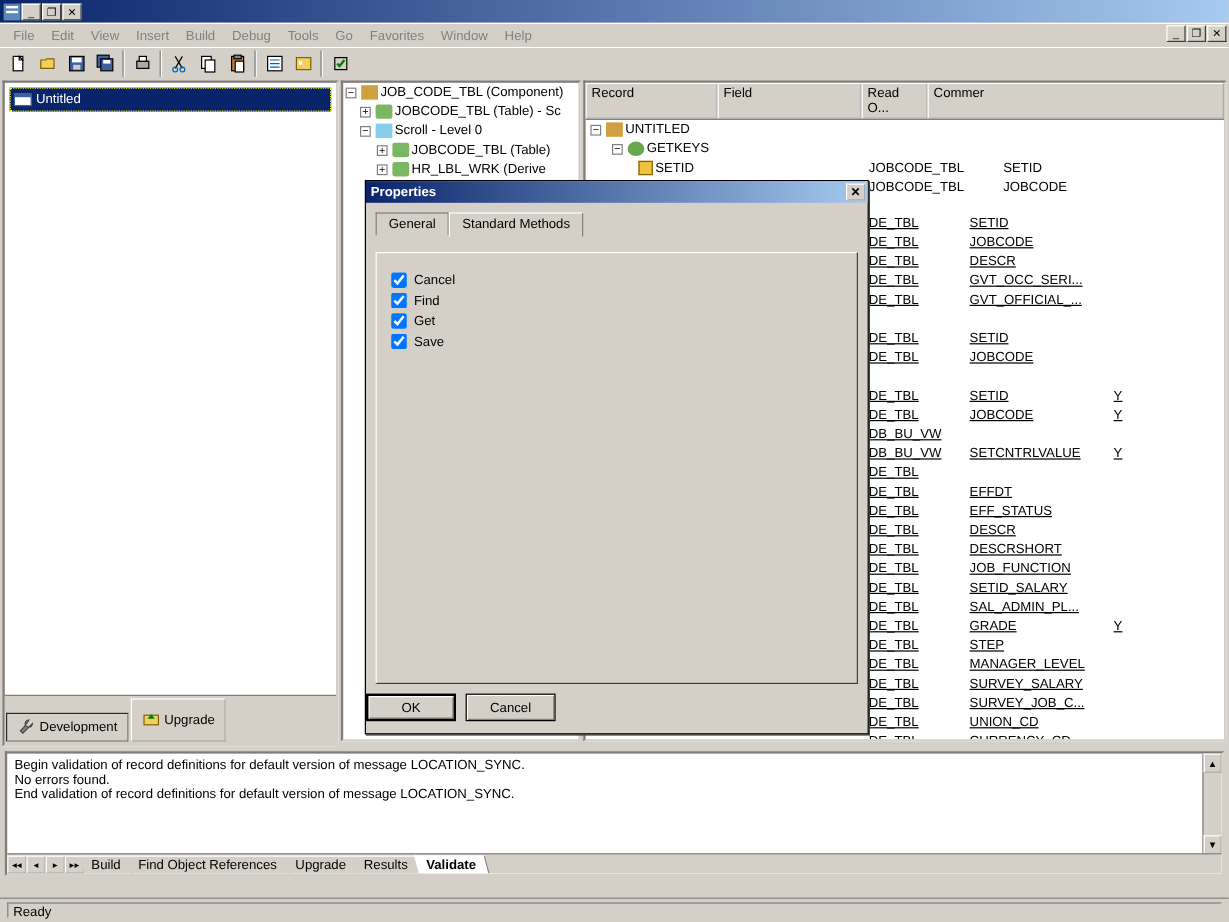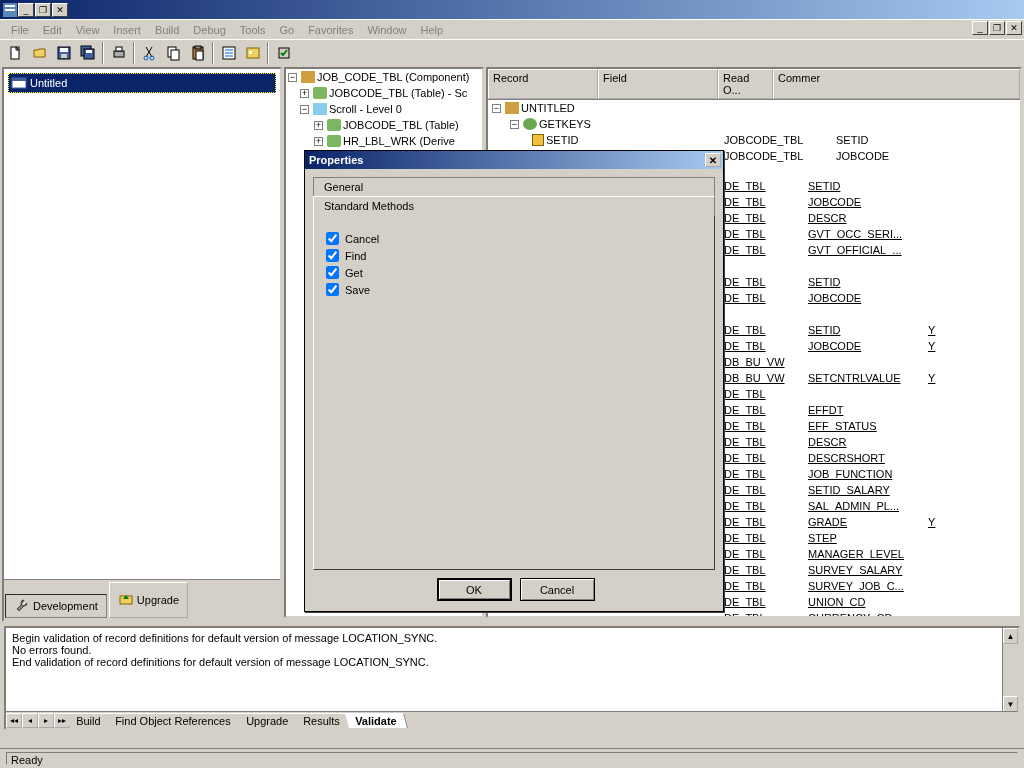--- a/index.html
+++ b/index.html
@@ -49,27 +49,27 @@
 .gtrow .name { width:190px; display:flex; align-items:center; gap:2px; }
 .prop-icon { width:12px; height:12px; display:inline-block; background:#f0c040; border:1px solid #806000; }
 .ci-top-icon { width:14px; height:12px; display:inline-block; background:#d0a040; }
 .keys-icon { width:14px; height:12px; display:inline-block; background:#6aa84f; border-radius:50%; }
 
 
 .dialog { position:absolute; left:304px; top:150px; width:420px; height:462px; background:#d4d0c8; border:1px solid #000; box-shadow:1px 1px 0 #404040; display:flex; flex-direction:column; z-index:10; }
 .dlgtitle { height:18px; background:linear-gradient(to right,#0a246a,#a6caf0); color:#fff; display:flex; align-items:center; padding:0 2px; }
 .dlgtitle .t { flex:1; font-weight:bold; padding-left:2px; }
 .dlgtitle .x { width:16px; height:14px; background:#d4d0c8; border:1px outset #fff; color:#000; display:flex; align-items:center; justify-content:center; cursor:pointer; font-family:Arial; font-size:10px; font-weight:bold; }
-.dlgtabs { display:flex; margin:8px 8px 0 8px;flex-direction:column; }
+.dlgtabs { display:flex; margin:8px 8px 14px 8px; }
 .dlgtab { padding:3px 10px; border:1px solid #808080; border-bottom:none; background:#d4d0c8; cursor:pointer; position:relative; }
 .dlgtab.active { background:#d4d0c8; border-top:1px solid #fff; border-left:1px solid #fff; z-index:2; margin-bottom:-1px; padding-bottom:4px; }
 .dlgpane { flex:1; margin:0 8px 8px 8px; border:1px solid #fff; border-top-color:#fff; border-left-color:#fff; border-right-color:#404040; border-bottom-color:#404040; background:#d4d0c8; padding:12px; }
 .chkrow { display:flex; align-items:center; gap:6px; margin:4px 0; }
 .chkrow input { width:13px; height:13px; }
-.dlgbtns { display:flex; justify-content:center; gap:8px; padding:0 10px 10px 13px; }
+.dlgbtns { display:flex; justify-content:flex-start; gap:8px; padding:0 10px 10px 0; }
 .dlgbtn { width:75px; height:23px; border:1px solid #000; background:#d4d0c8; cursor:pointer; box-shadow:inset 1px 1px #fff, inset -1px -1px #808080; }
 .dlgbtn.default { border:2px solid #000; }
 
 
 .output { position:absolute; left:4px; right:4px; bottom:38px; height:104px; border:2px inset #d4d0c8; background:#fff; padding:4px 6px; overflow:hidden; }
 .outscroll { position:absolute; right:0; top:0; bottom:16px; width:16px; background:#d4d0c8; border-left:1px solid #808080; }
 .outscroll .up,.outscroll .dn { height:16px; background:#d4d0c8; border:1px outset #fff; display:flex; align-items:center; justify-content:center; font-size:8px; }
 .outscroll .dn { position:absolute; bottom:0; left:0; right:0; }
 .outbtabs { position:absolute; left:0; bottom:0; right:0; height:17px; background:#d4d0c8; display:flex; align-items:center; border-top:1px solid #808080; }
 .navb { width:16px; height:15px; border:1px outset #fff; background:#d4d0c8; display:flex; align-items:center; justify-content:center; font-size:8px; cursor:pointer; }

